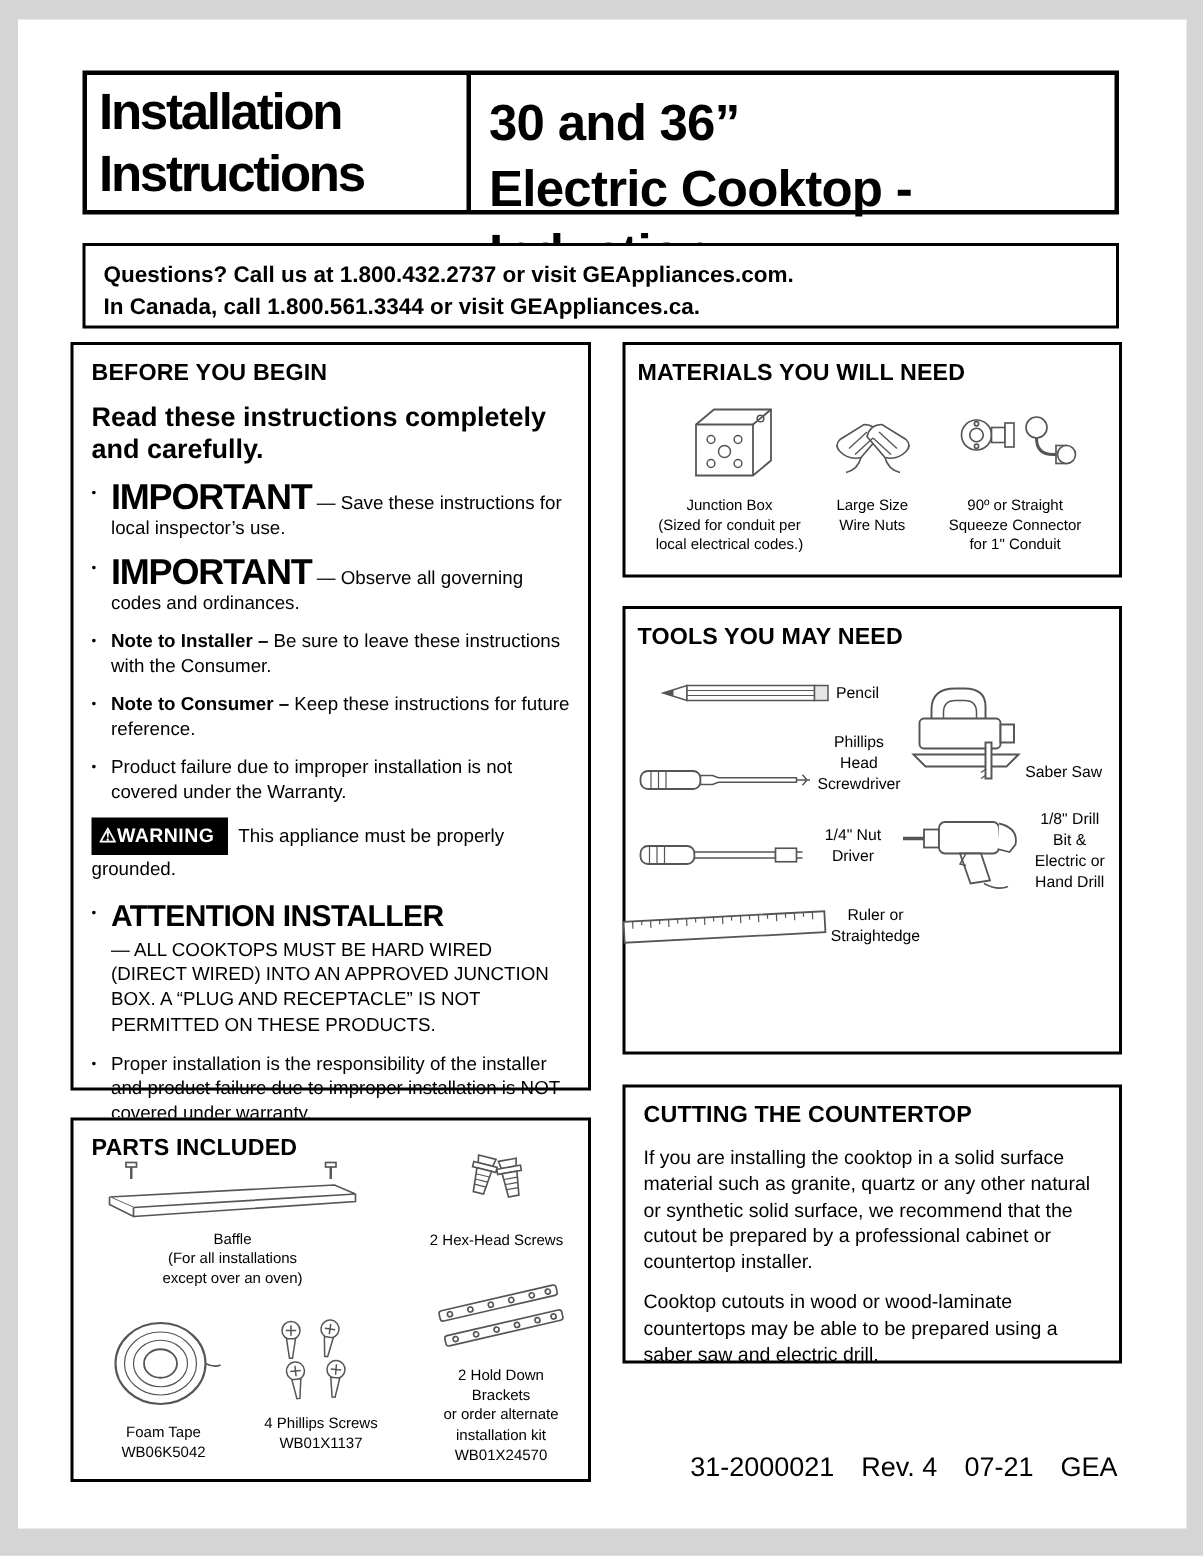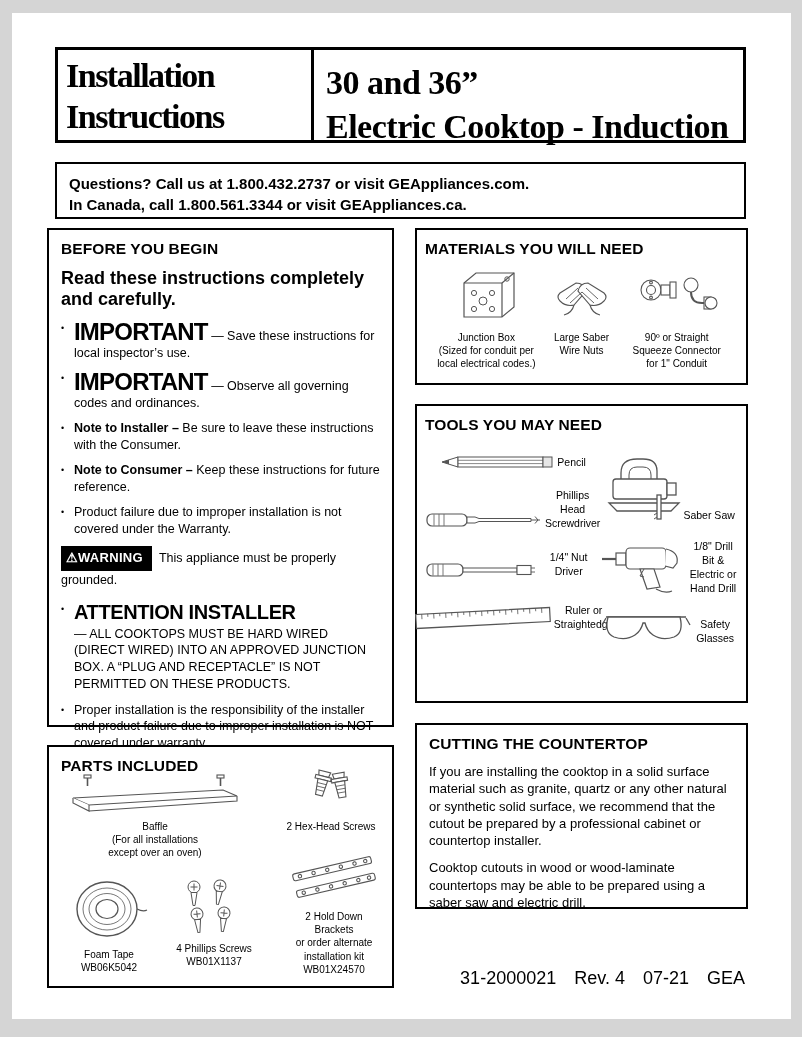--- a/index.html
+++ b/index.html
@@ -2,21 +2,21 @@
 <html><head>
 <meta charset="utf-8">
 <style>
   * { box-sizing: border-box; margin: 0; padding: 0; }
   html,body { background:#c9c9c9; font-family:"Liberation Sans", sans-serif; color:#000; }
   .page { position:relative; width:802px; height:1037px; background:#fff; overflow:hidden; margin:0 auto; }
   .edge { position:absolute; inset:0; border:solid #d5d5d5; border-width:13px 11px 18px 12px; pointer-events:none; z-index:5; }
 
   .box { position:absolute; border:2px solid #000; background:#fff; }
 
-  .header-box { left:55px; top:47px; width:691px; height:96px; border-width:3px; display:flex;font-family:Liberation Serif, serif; }
+  .header-box { left:55px; top:47px; width:691px; height:96px; border-width:3px; display:flex; }
   .header-left { width:256px; border-right:3px solid #000; padding:5px 0 0 8px; }
   .header-left .line { font-size:34px; font-weight:bold; line-height:1.22; letter-spacing:-1.5px; }
   .header-right { flex:1; padding:11px 0 0 12px; }
   .header-right .line { font-size:34px; font-weight:bold; line-height:1.28; letter-spacing:-0.5px; }
 
   .contact-box { left:55px; top:162px; width:691px; height:57px; padding:9px 12px; font-size:15px; font-weight:bold; line-height:1.4; }
 
   .section-title { font-size:15.5px; font-weight:bold; margin-bottom:10px; letter-spacing:0.1px; }
 
   .byb-box { left:47px; top:228px; width:347px; height:499px; padding:10px 12px 8px 12px; }
@@ -163,21 +163,21 @@
           <svg width="58" height="46" viewBox="0 0 58 46">
             <g stroke="#555" fill="#fff" stroke-width="1.1">
               <path d="M7 27 Q3 23 7 19 L23 9 Q31 9 33 17 L21 31 Q13 33 7 27 Z"></path>
               <path d="M51 27 Q55 23 51 19 L35 9 Q27 9 25 17 L37 31 Q45 33 51 27 Z"></path>
             </g>
             <path d="M13 25 L25 14 M17 29 L29 18" stroke="#555" fill="none" stroke-width="0.9"></path>
             <path d="M45 25 L33 14 M41 29 L29 18" stroke="#555" fill="none" stroke-width="0.9"></path>
             <path d="M21 31 Q19 39 11 41 M37 31 Q39 39 47 41" stroke="#555" fill="none" stroke-width="1.1"></path>
           </svg>
         </span>
-        <div class="cap">Large Saber
+        <div class="cap">Large Size
 Wire Nuts</div>
       </div>
 
       <div class="mat-item" style="width:118px;">
         <span class="icon-slot">
           <svg width="82" height="50" viewBox="0 0 82 50">
             <g fill="#fff" stroke="#555" stroke-width="1.1">
               <circle cx="15" cy="18" r="10"></circle>
               <circle cx="15" cy="18" r="4.5"></circle>
               <circle cx="15" cy="10.5" r="1.4"></circle>
@@ -294,32 +294,20 @@
                 <path d="M40 32 h14 l6 18 -13 2 z"></path>
                 <path d="M44 32 l-4 7 4 1" fill="none" stroke-width="1"></path>
                 <path d="M56 52 q9 5 16 2" fill="none" stroke-width="1.1"></path>
               </g>
             </svg>
           </span>
           <div class="cap">1/8" Drill Bit &amp; Electric or
 Hand Drill</div>
         </div>
 
-        <div class="tool" style="margin-top:14px;">
-          <span>
-            <svg width="92" height="36" viewBox="0 0 92 36">
-              <g fill="#fff" stroke="#555" stroke-width="1.3">
-                <path d="M6 8 h80" fill="none"></path>
-                <path d="M8 8 q-4 16 6 20 q12 4 21 -2 q6 -4 8 -12 h2 q2 8 8 12 q9 6 21 2 q10 -4 6 -20 z"></path>
-                <path d="M6 9 l-4 7 M86 9 l4 7" fill="none"></path>
-              </g>
-            </svg>
-          </span>
-          <div class="cap">Safety Glasses</div>
-        </div>
 
       </div>
     </div>
   </div>
 
   <div class="box cutting-box">
     <div class="section-title">CUTTING THE COUNTERTOP</div>
     <div class="para">If you are installing the cooktop in a solid surface material such as granite, quartz or any other natural or synthetic solid surface, we recommend that the cutout be prepared by a professional cabinet or countertop installer.</div>
     <div class="para">Cooktop cutouts in wood or wood-laminate countertops may be able to be prepared using a saber saw and electric drill.</div>
   </div>

